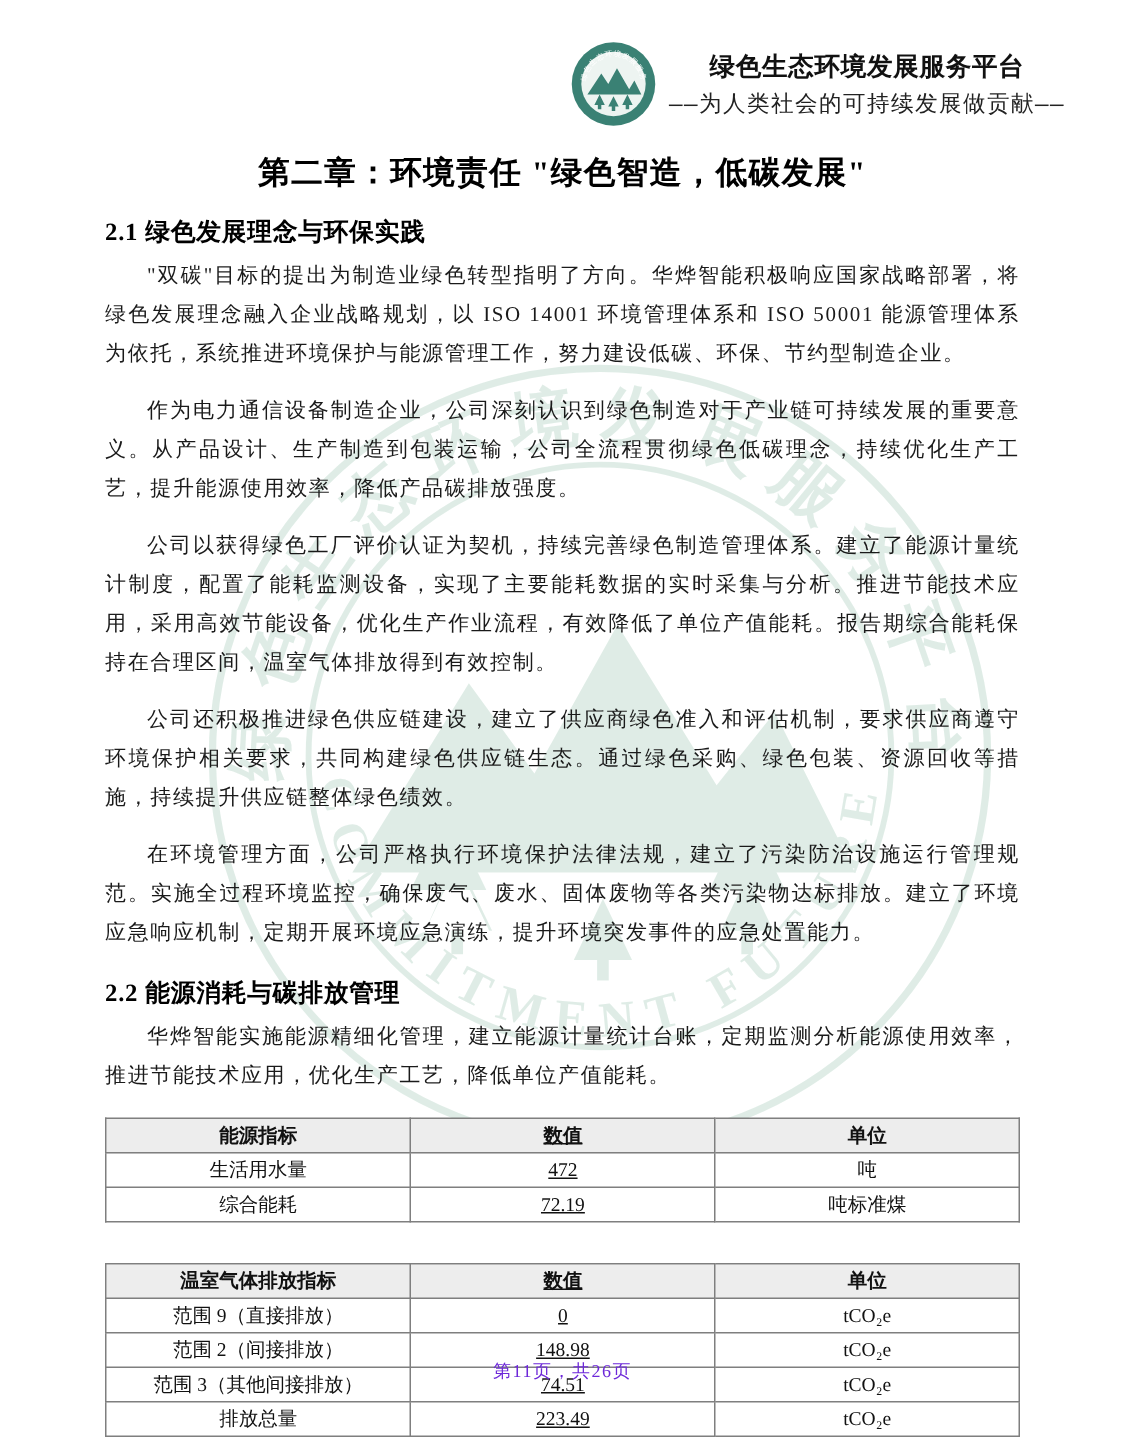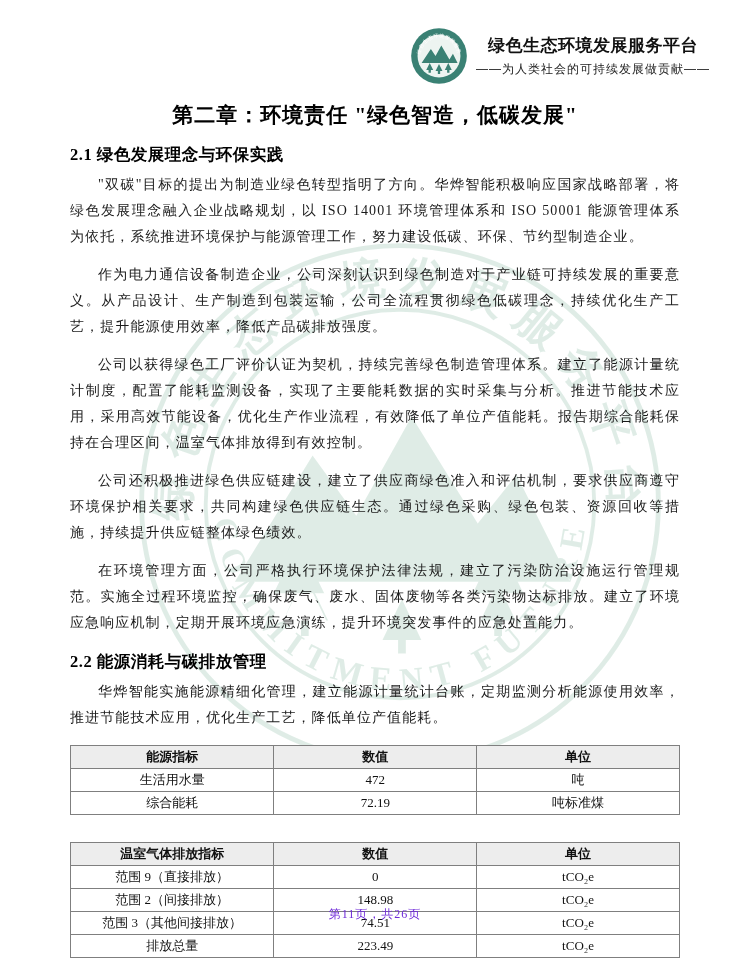--- a/index.html
+++ b/index.html
@@ -7,37 +7,37 @@
   body { width:750px; height:970px; font-family:"Liberation Serif","DejaVu Serif",serif; color:#1a1a1a; }
   .page { position:relative; width:750px; height:970px; overflow:hidden; background:#ffffff; }
 
   
   .watermark { position:absolute; left:128px; top:232px; z-index:0; opacity:0.62; pointer-events:none; }
 
   
   .header { position:relative; z-index:1; display:flex; justify-content:flex-end; align-items:center; padding:27px 40px 0 0; gap:8px; }
   .logo-text { display:flex; flex-direction:column; align-items:center; }
   .logo-title { font-family:"Liberation Sans","DejaVu Sans",sans-serif; font-weight:bold; font-size:17px; color:#111; letter-spacing:0.5px; white-space:nowrap; }
-  .logo-tagline { font-family:Liberation Sans, sans-serif; font-size:12px; color:#222; margin-top:4px; letter-spacing:1px; white-space:nowrap; }
+  .logo-tagline { font-family:Liberation Mono, monospace; font-size:15px; color:#222; margin-top:4px; letter-spacing:1px; white-space:nowrap; }
 
   
   .chapter-title { position:relative; z-index:1; text-align:center; font-size:21px; font-weight:bold; margin-top:16px; letter-spacing:1px; color:#000; }
 
   
   .content { position:relative; z-index:1; width:610px; margin:0 auto 0 70px; }
   .section-heading { font-size:16.5px; font-weight:bold; color:#000; margin-top:15px; margin-bottom:6px; letter-spacing:0.5px; }
   .content p { font-size:14px; line-height:26px; text-align:justify; text-indent:2em; letter-spacing:1.1px; margin-bottom:12px; color:#1a1a1a; }
 
   
   table { width:610px; border-collapse:collapse; font-size:13px; margin-top:14px; background:transparent; }
   table.t2 { margin-top:27px; }
   th, td { border:1px solid #7f7f7f; text-align:center; padding:2px 16px; height:21px; color:#111; }
   th { background:#ededed; font-weight:bold; height:22px; }
   th:nth-child(1), td:nth-child(1) { width:33.4%; }
-  th:nth-child(2), td:nth-child(2) { width:33.3%; }
+  th:nth-child(2), td:nth-child(2) { width:33.3%;text-decoration:underline; }
   th:nth-child(3), td:nth-child(3) { width:33.3%;text-align:center; }
 
   
   .footer { position:absolute; z-index:1; bottom:47px; left:0; width:750px; text-align:center; font-size:12px; color:#6d28d9; letter-spacing:1px; }
 </style>
 </head>
 <body>
 
 <div class="page">
 

